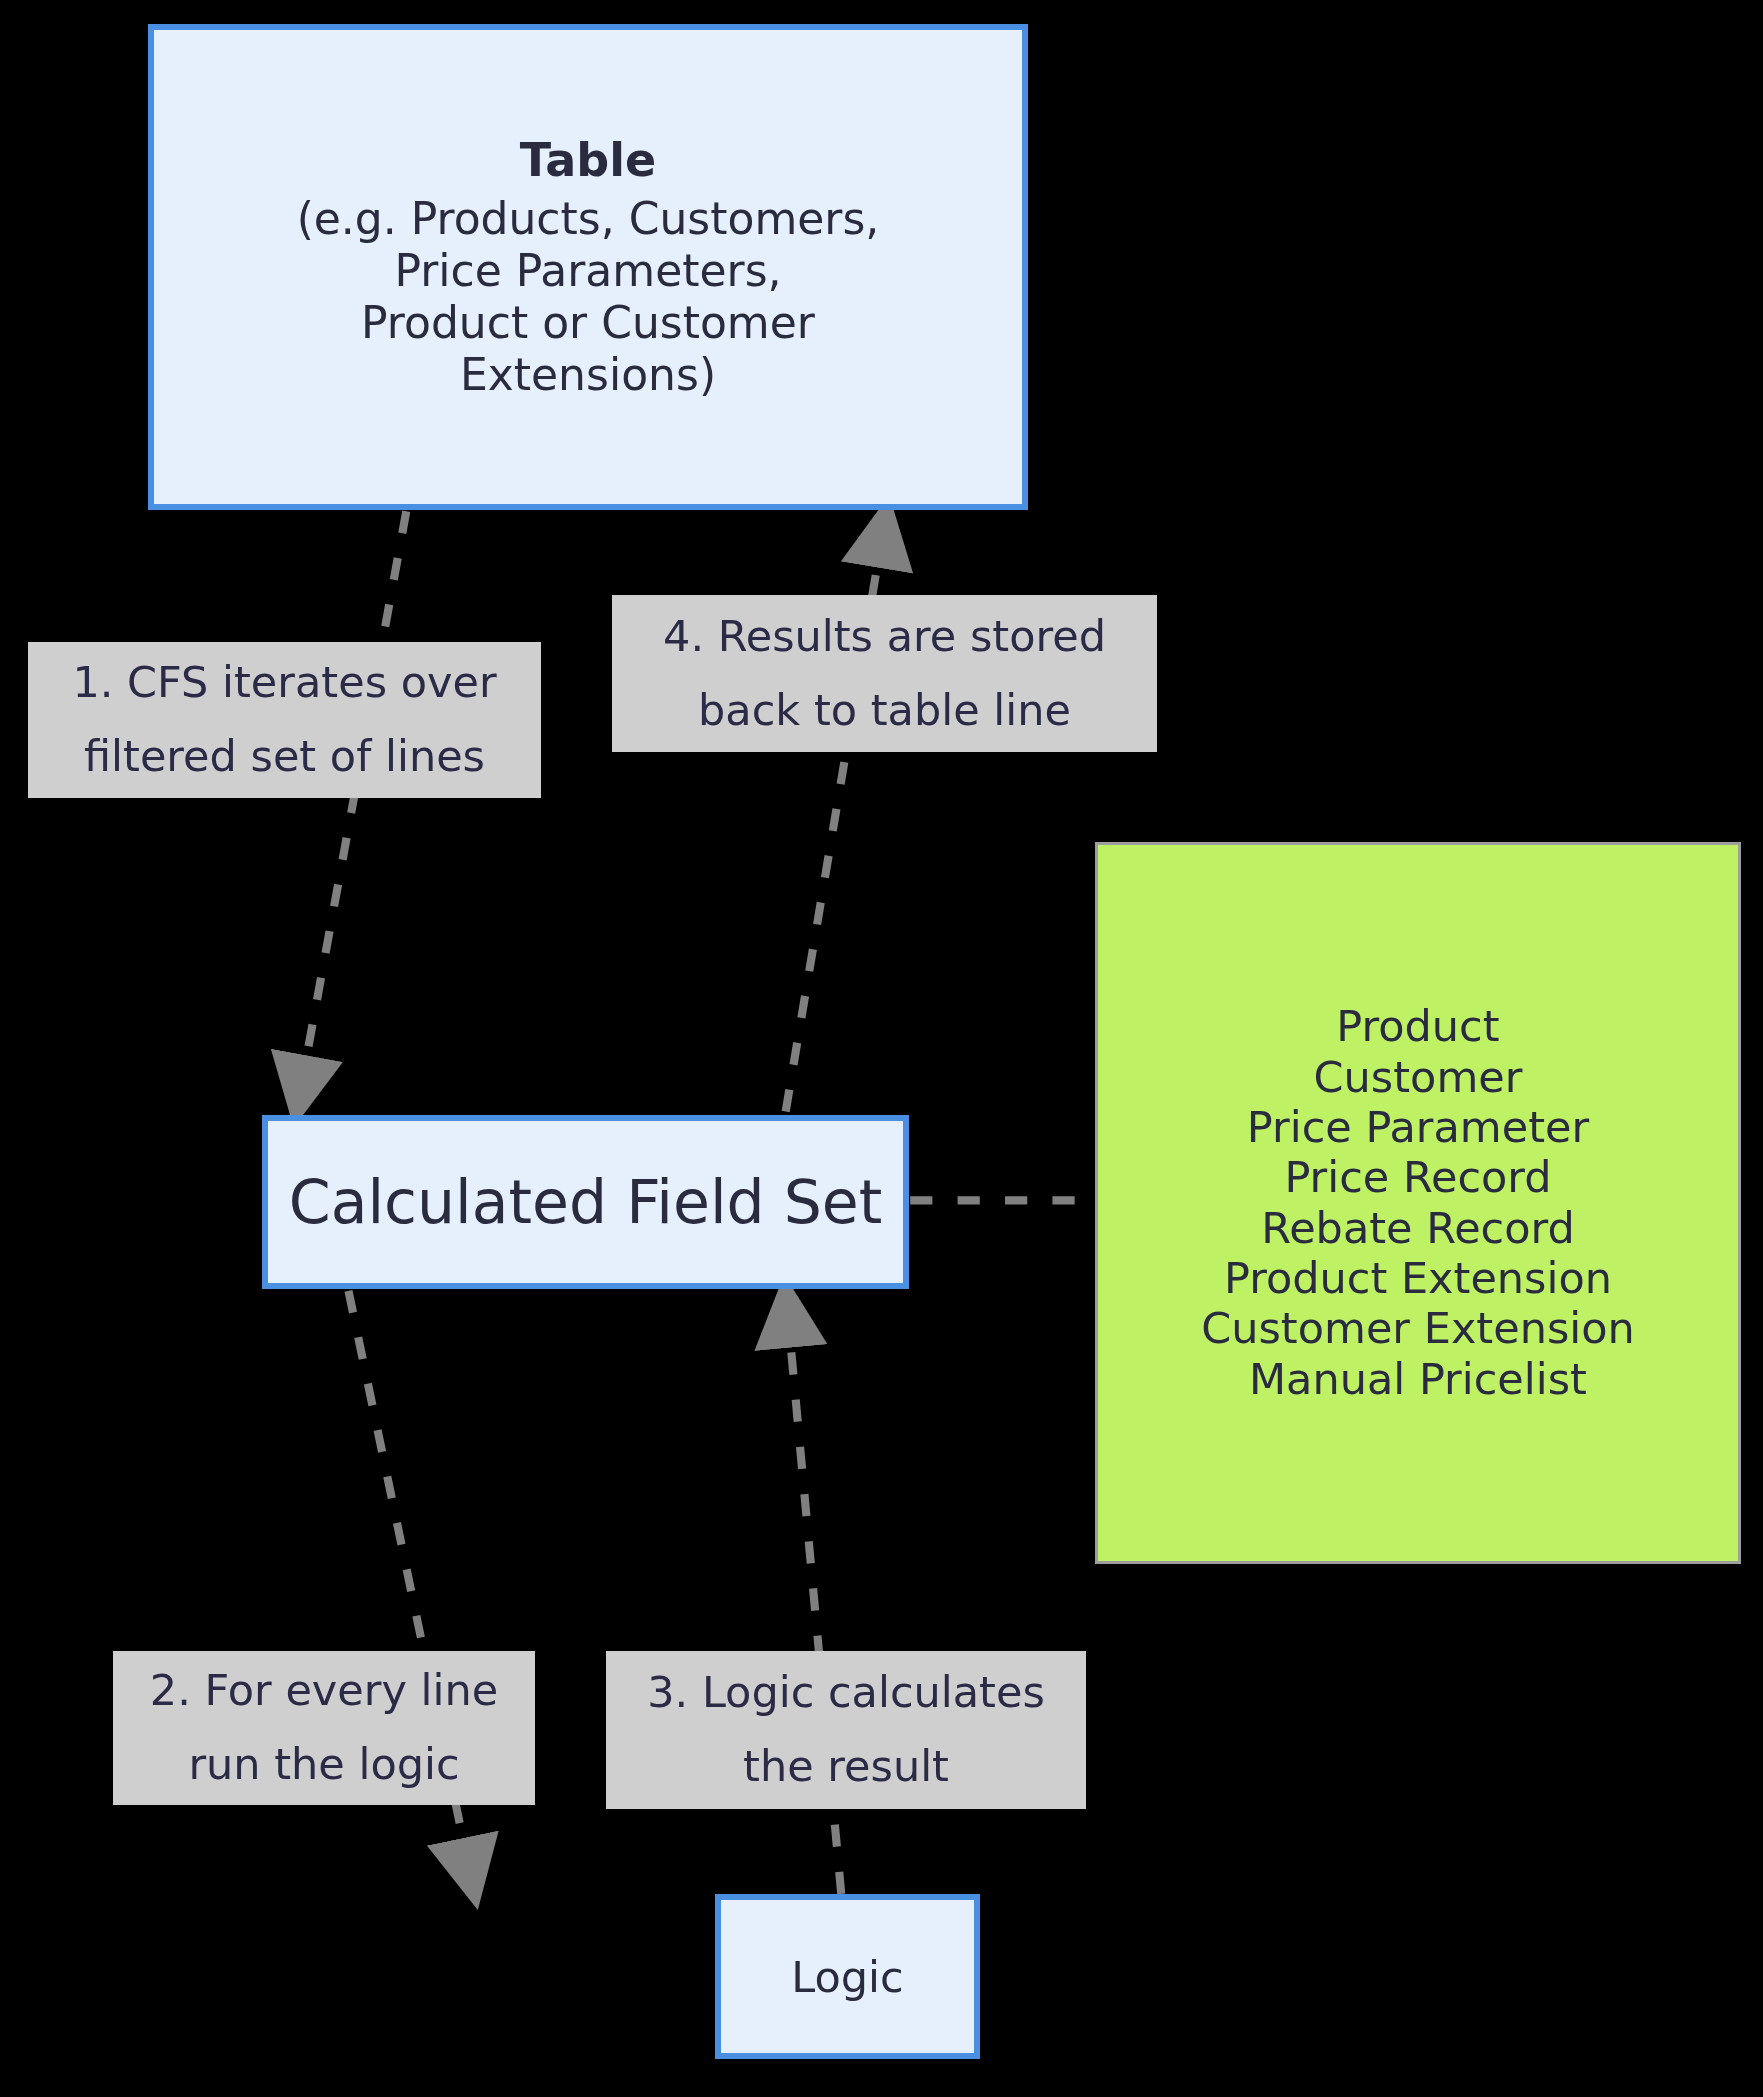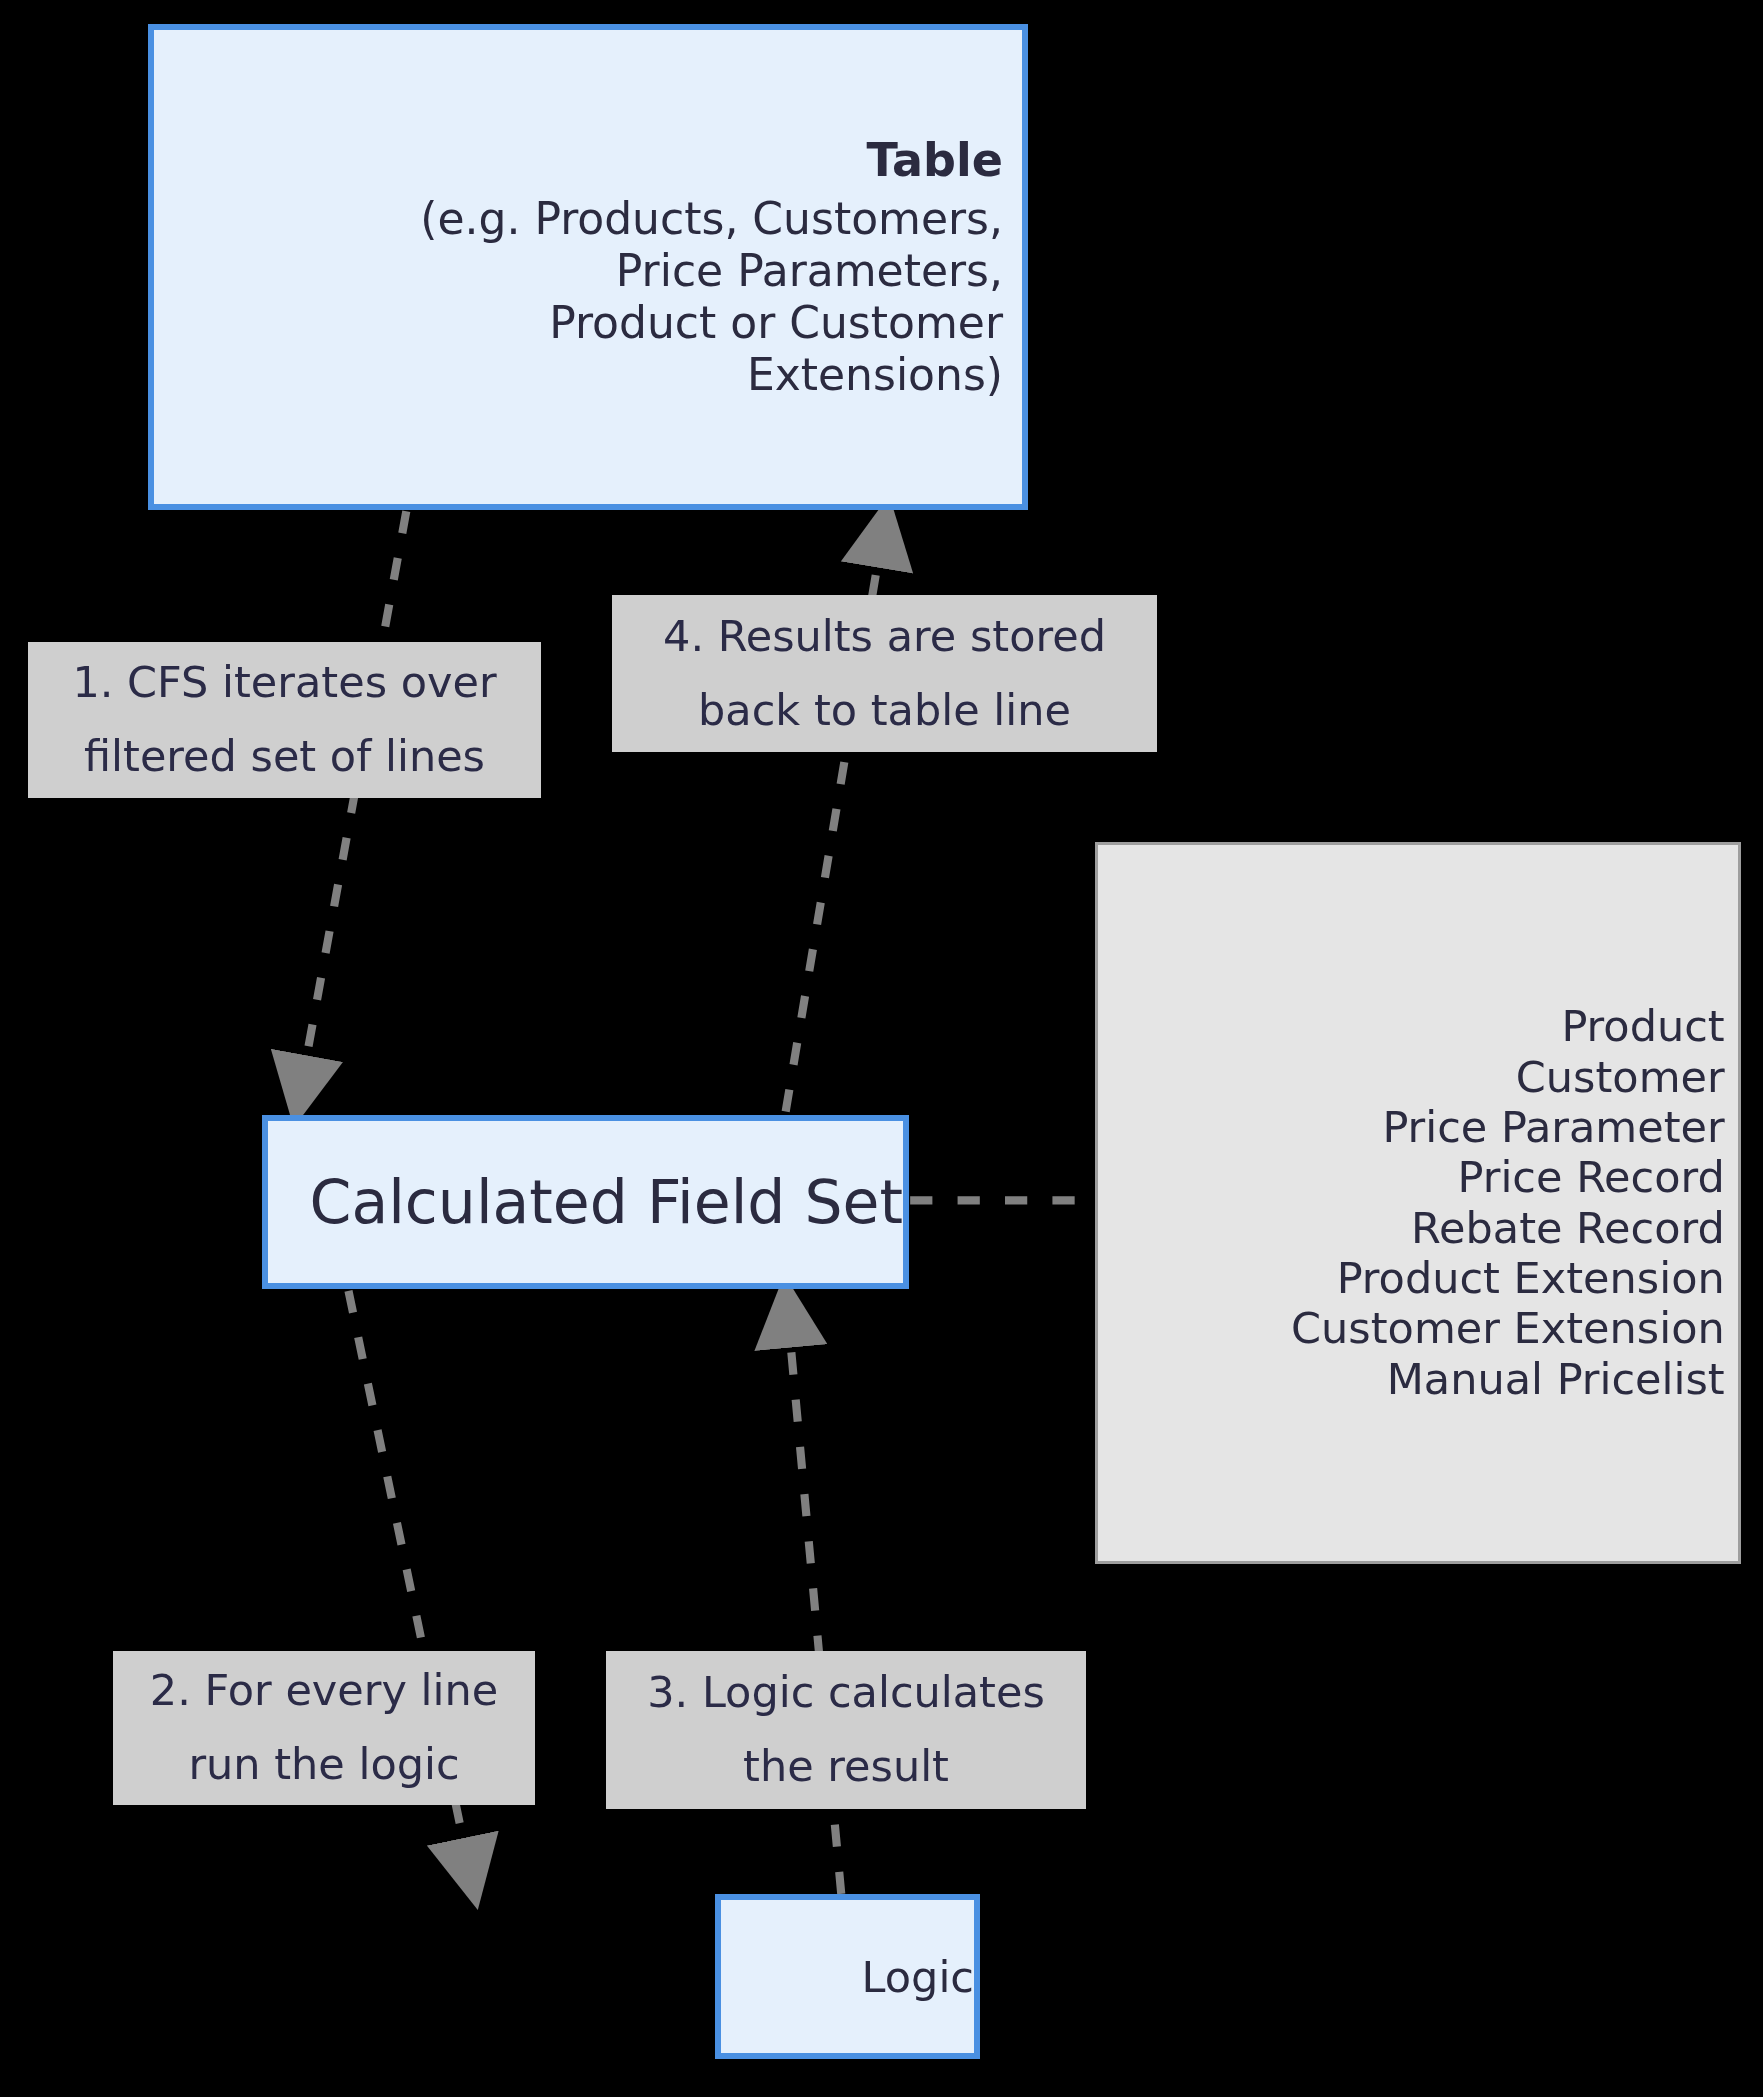--- a/index.html
+++ b/index.html
@@ -26,34 +26,34 @@
     z-index: 1;
     pointer-events: none;
   }
 
   
   .node {
     position: absolute;
     box-sizing: border-box;
     display: flex;
     flex-direction: column;
-    align-items: flex-end;
+    align-items: center;
     justify-content: center;
     text-align: center;
     z-index: 3;
   }
 
   .node-blue {
     background: #e5f0fc;
     border: 6.7px solid #4a90e2;
     color: #2b2b40;
   }
 
   .node-white {
-    background: #e5e5e5;
+    background: #bef264;
     border: 3.7px solid #9e9e9e;
     color: #2b2b40;
   }
 
   
   #table-node {
     left: 148px;
     top: 24px;
     width: 880px;
     height: 486px;

